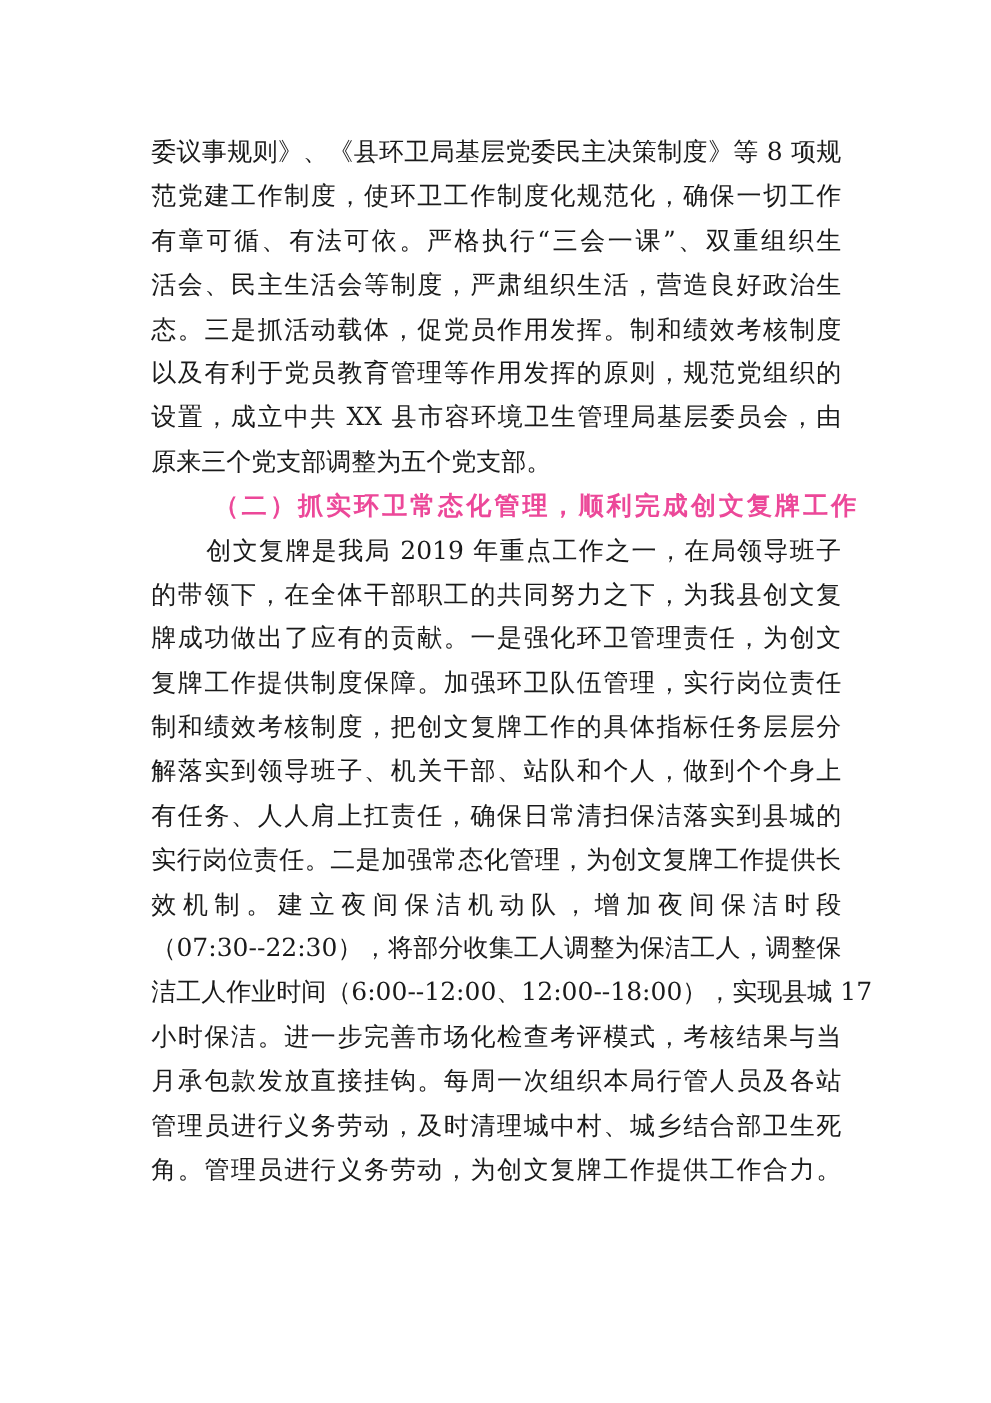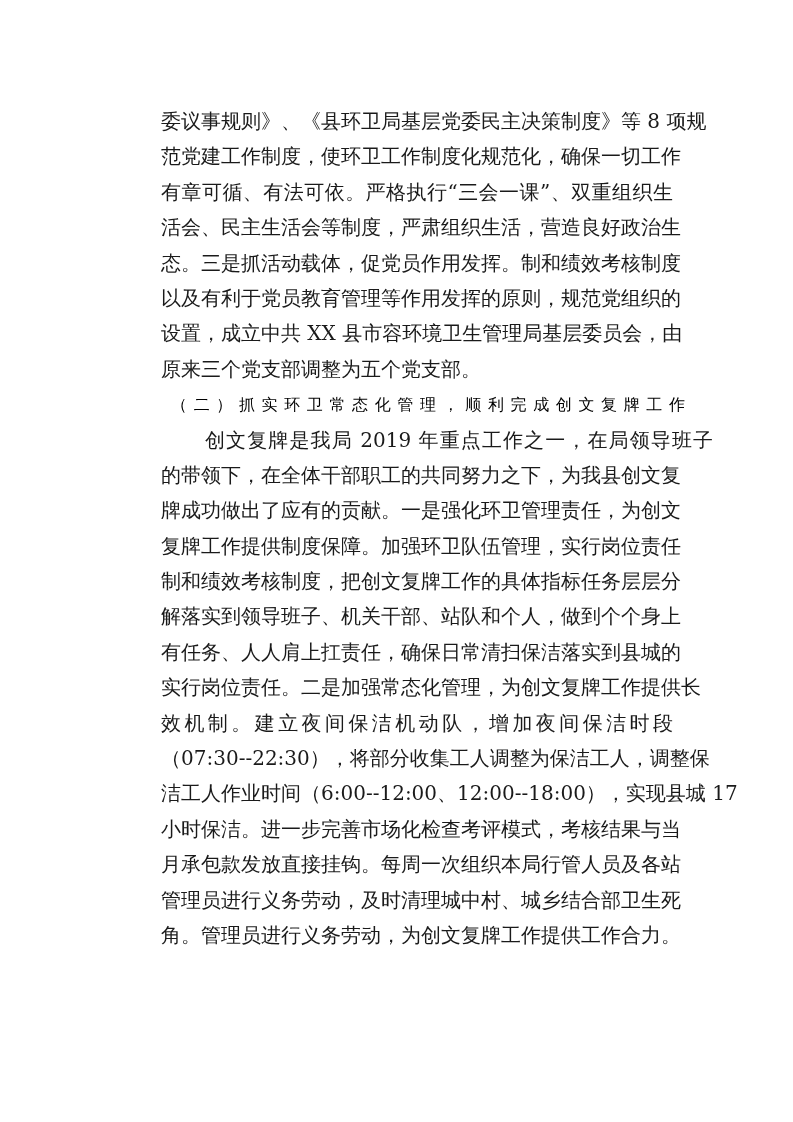--- a/index.html
+++ b/index.html
@@ -22,39 +22,38 @@
     width: 552px;
   }
   .line {
     height: 35.4px;
     line-height: 35.4px;
     font-size: 20px;
     white-space: nowrap;
     text-align: justify;
     text-align-last: justify;
     letter-spacing: 0;
-    margin-left: 40px;
   }
   .line.last {
     text-align-last: left;
   }
   .line.indent {
     padding-left: 44px;
   }
   .heading {
     height: 35.4px;
     line-height: 35.4px;
-    font-size: 16px;
-    font-weight: normal;
+    font-size: 20px;
+    font-weight: bold;
     white-space: nowrap;
     padding-left: 50px;
     width: 514px;
     text-align: justify;
     text-align-last: justify;
-    color: #000000;
+    color: #ec4899;
   }
 </style>
 </head>
 <body>
 
 <div class="page">
   <div>
     <div class="line">委议事规则》、《县环卫局基层党委民主决策制度》等 8 项规</div>
     <div class="line">范党建工作制度，使环卫工作制度化规范化，确保一切工作</div>
     <div class="line">有章可循、有法可依。严格执行“三会一课”、双重组织生</div>

